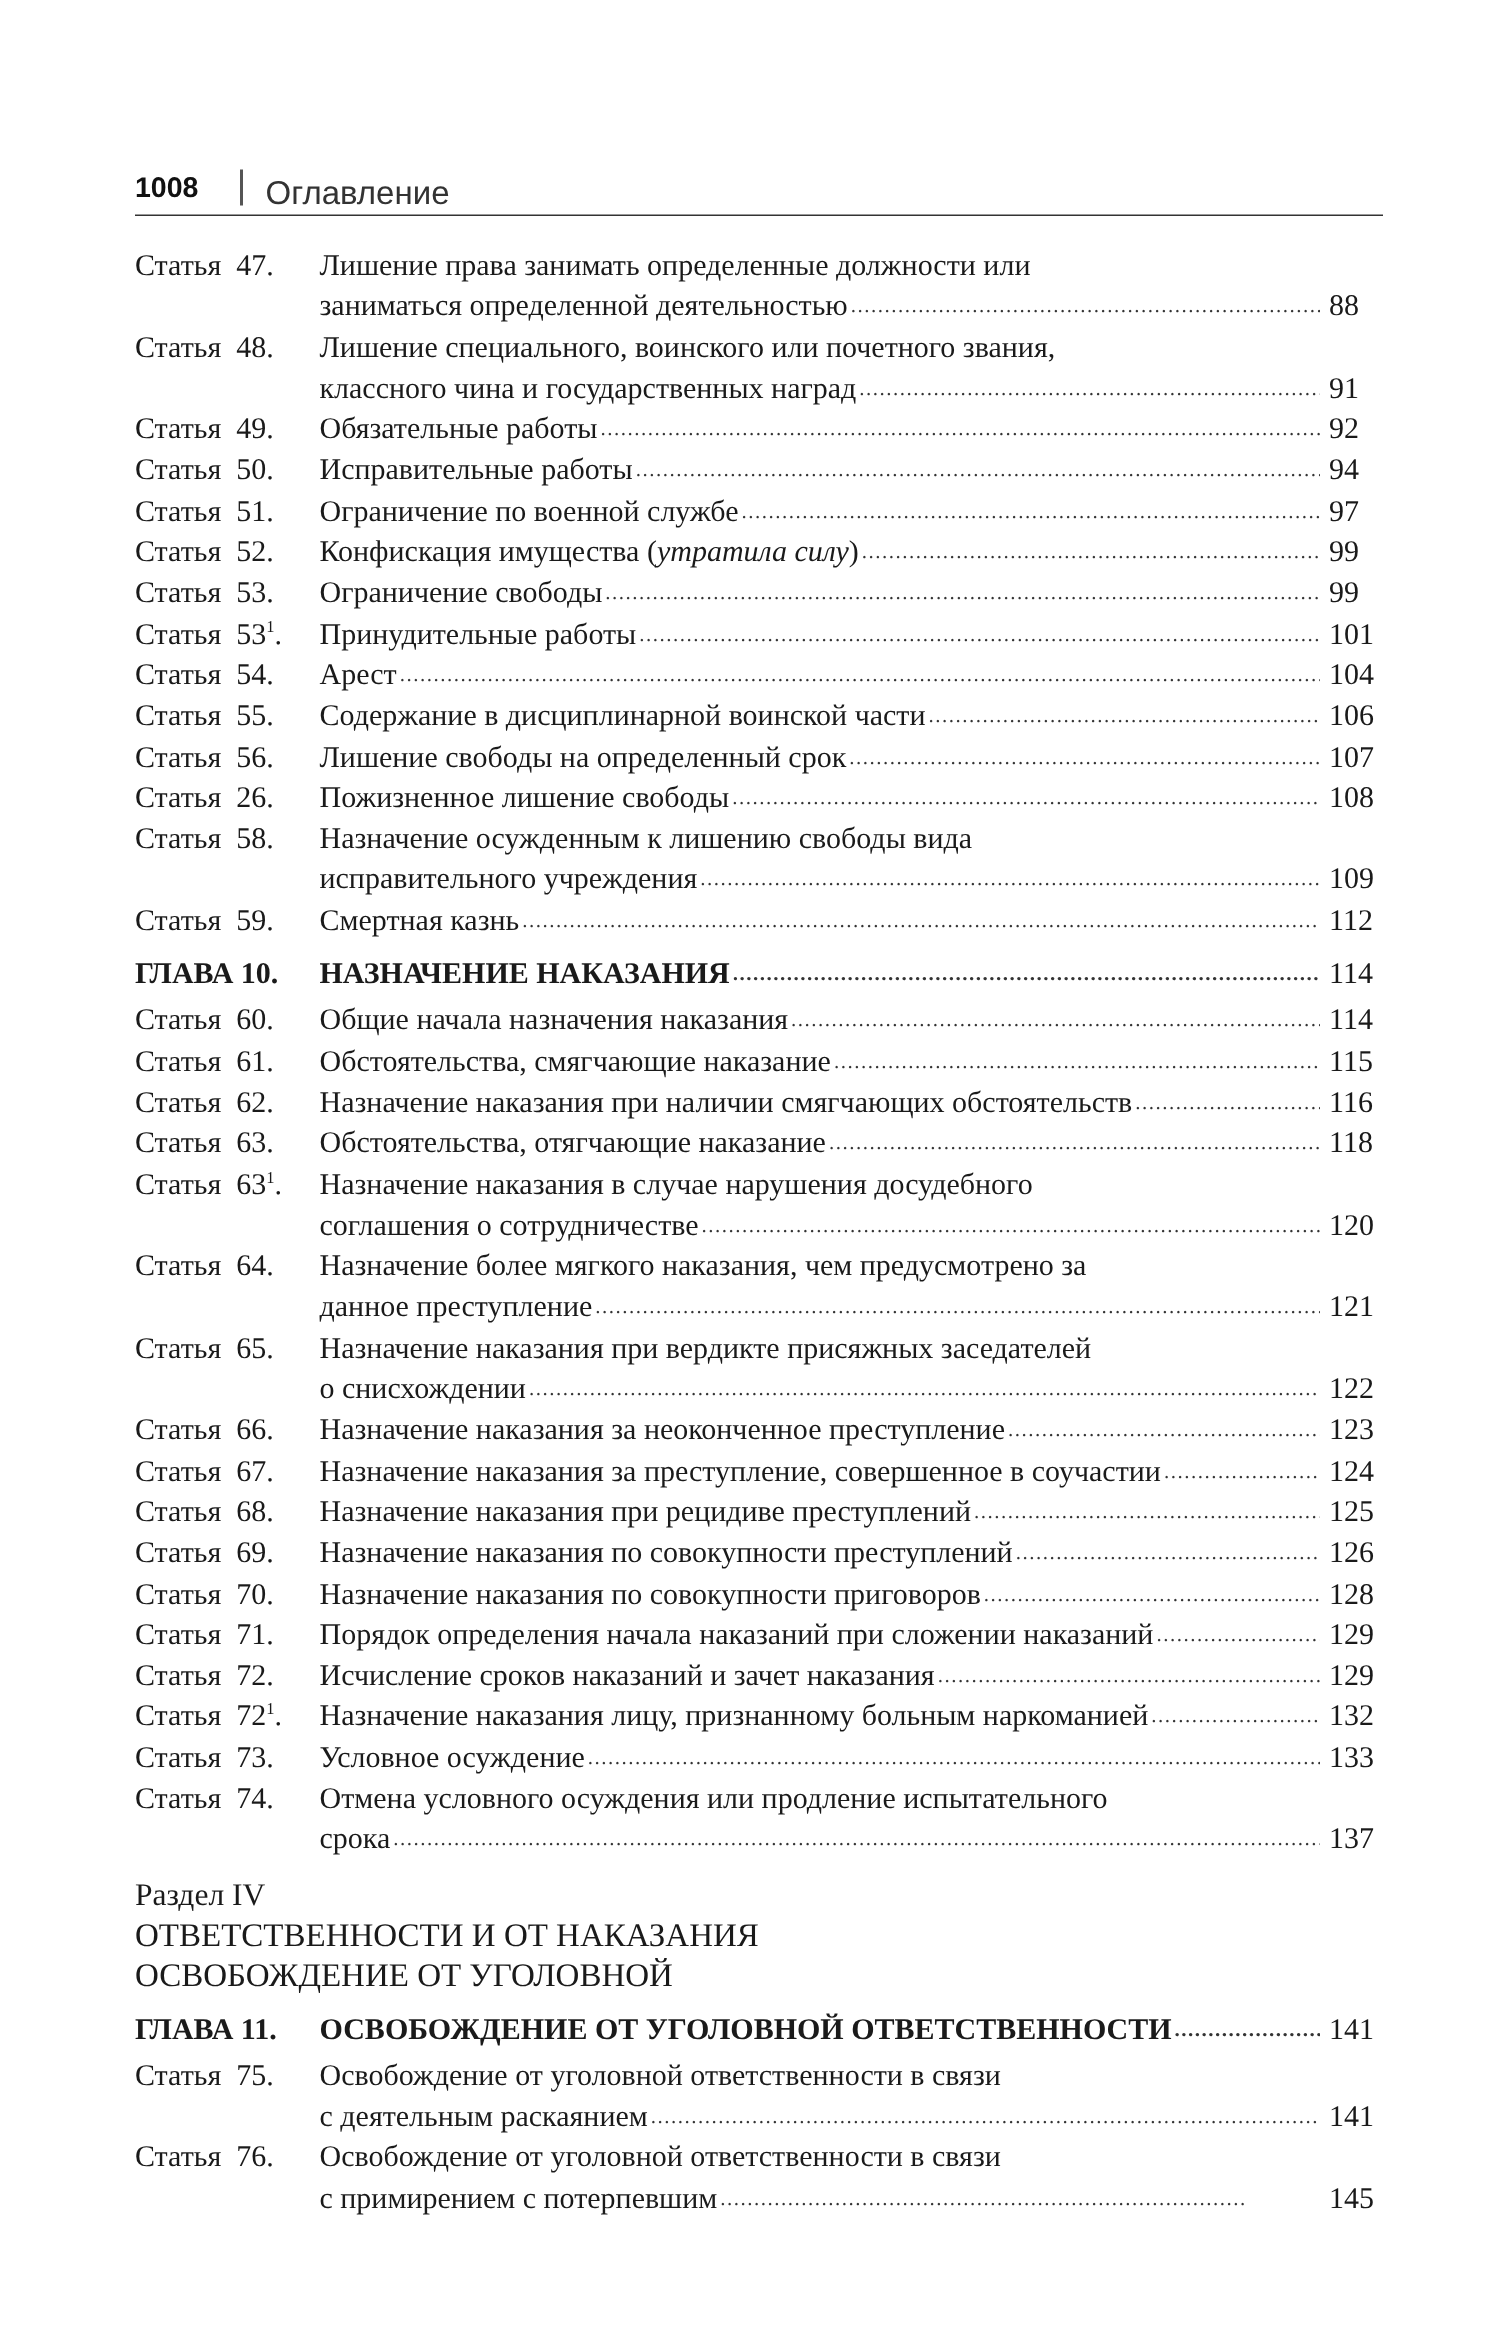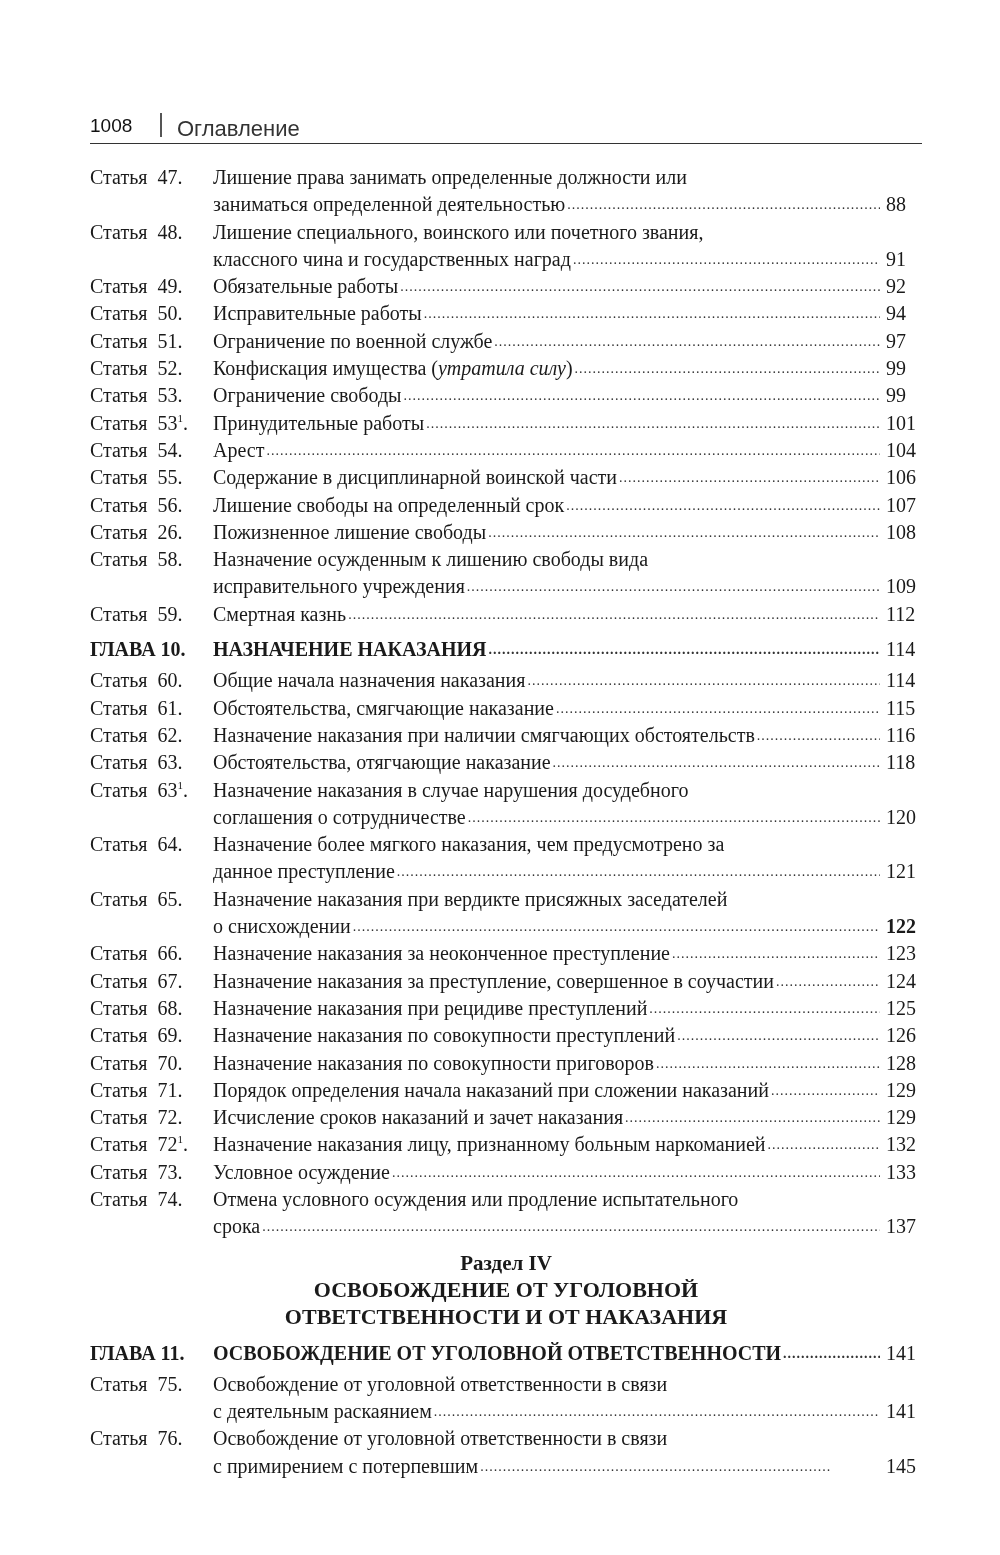--- a/index.html
+++ b/index.html
@@ -1,34 +1,34 @@
 <!DOCTYPE html>
 <html><head>
 <meta charset="utf-8">
 <style>
   html, body { margin: 0; padding: 0; background: #ffffff; }
   body { width: 1000px; height: 1555px; position: relative; overflow: hidden; color: #1a1a1a; }
   .page { position: absolute; left: 0; top: 0; width: 1000px; height: 1555px; }
   .running-head { position: absolute; left: 90px; top: 113px; width: 832px; height: 30px; border-bottom: 1.5px solid #333; }
-  .page-num { position: absolute; left: 0; top: 2px; font-family: "Liberation Sans", sans-serif; font-weight: normal; font-size: 19px; color: #111; }
+  .page-num { position: absolute; left: 0; top: 2px; font-family: "Liberation Sans", sans-serif; font-weight: bold; font-size: 19px; color: #111; }
   .head-sep { position: absolute; left: 70px; top: 0; width: 1.5px; height: 24px; background: #555; }
   .head-title { position: absolute; left: 87px; top: 3px; font-family: "Liberation Sans", sans-serif; font-size: 22px; color: #333; }
   .toc { position: absolute; left: 90px; top: 164px; width: 832px; font-family: "Liberation Serif", serif; font-size: 20px; }
   .row { display: flex; align-items: flex-start; line-height: 27.3px; }
   .row .lab { width: 123px; flex: none; white-space: nowrap; }
   .row .body { flex: 1; min-width: 0; }
   .row .line { display: flex; align-items: flex-start; }
   .row .txt { white-space: nowrap; }
   .row .dots { flex: 1; overflow: hidden; white-space: nowrap; color: #333; margin: 0 6px 0 2px; letter-spacing: 1px; font-size: 14px; }
   .row .dots::after { content: "........................................................................................................................................................................"; }
   .row .pg { width: 36px; text-align: left; flex: none; }
   .row.chapter { font-weight: bold; margin-top: 8px; margin-bottom: 4px; }
   .row.chapter .lab { width: 123px; }
   sup { font-size: 11px; vertical-align: super; line-height: 0; }
-  .section { text-align: center; font-family: "Liberation Serif", serif; font-weight: bold; margin: 10px 0 10px; }
+  .section { text-align: left; font-family: "Liberation Serif", serif; font-weight: normal; margin: 10px 0 10px; }
   .section .sec-num { font-size: 21px; line-height: 25px; }
   .section .sec-title { font-size: 22px; line-height: 27px; }
   em { font-style: italic; }
 </style>
 </head>
 <body>
 
 <div class="page">
   <div class="running-head">
     <span class="page-num">1008</span>
@@ -271,21 +271,21 @@
           <span class="lab"><span>Статья</span>&nbsp;&nbsp;<span>65</span>.</span>
           <div class="body">
             <div class="line">
               <span class="txt"><span>Назначение наказания при вердикте присяжных заседателей</span></span>
             </div>
             <div class="line">
               <span class="txt"><span>о снисхождении</span></span>
               <span class="dots"></span>
             </div>
           </div>
-          <span class="pg" style="align-self: flex-end; font-weight: bold;">122</span>
+          <span class="pg" style="align-self: flex-end;">122</span>
         </div>
         <div class="row">
           <span class="lab"><span>Статья</span>&nbsp;&nbsp;<span>66</span>.</span>
           <div class="body">
             <div class="line">
               <span class="txt"><span>Назначение наказания за неоконченное преступление</span></span>
               <span class="dots"></span>
             </div>
           </div>
           <span class="pg">123</span>
@@ -380,22 +380,22 @@
               <span class="txt"><span>срока</span></span>
               <span class="dots"></span>
             </div>
           </div>
           <span class="pg" style="align-self: flex-end;">137</span>
         </div>
       </div>
 
     <div class="section">
       <div class="sec-num">Раздел IV</div>
+      <div class="sec-title">ОТВЕТСТВЕННОСТИ И ОТ НАКАЗАНИЯ</div>
       <div class="sec-title">ОСВОБОЖДЕНИЕ ОТ УГОЛОВНОЙ</div>
-      <div class="sec-title">ОТВЕТСТВЕННОСТИ И ОТ НАКАЗАНИЯ</div>
     </div>
 
     <div class="row chapter">
       <span class="lab">ГЛАВА 11.</span>
       <div class="body">
           <div class="line">
         <span class="txt">ОСВОБОЖДЕНИЕ ОТ УГОЛОВНОЙ ОТВЕТСТВЕННОСТИ</span>
         <span class="dots"></span>
       </div>
         </div>

